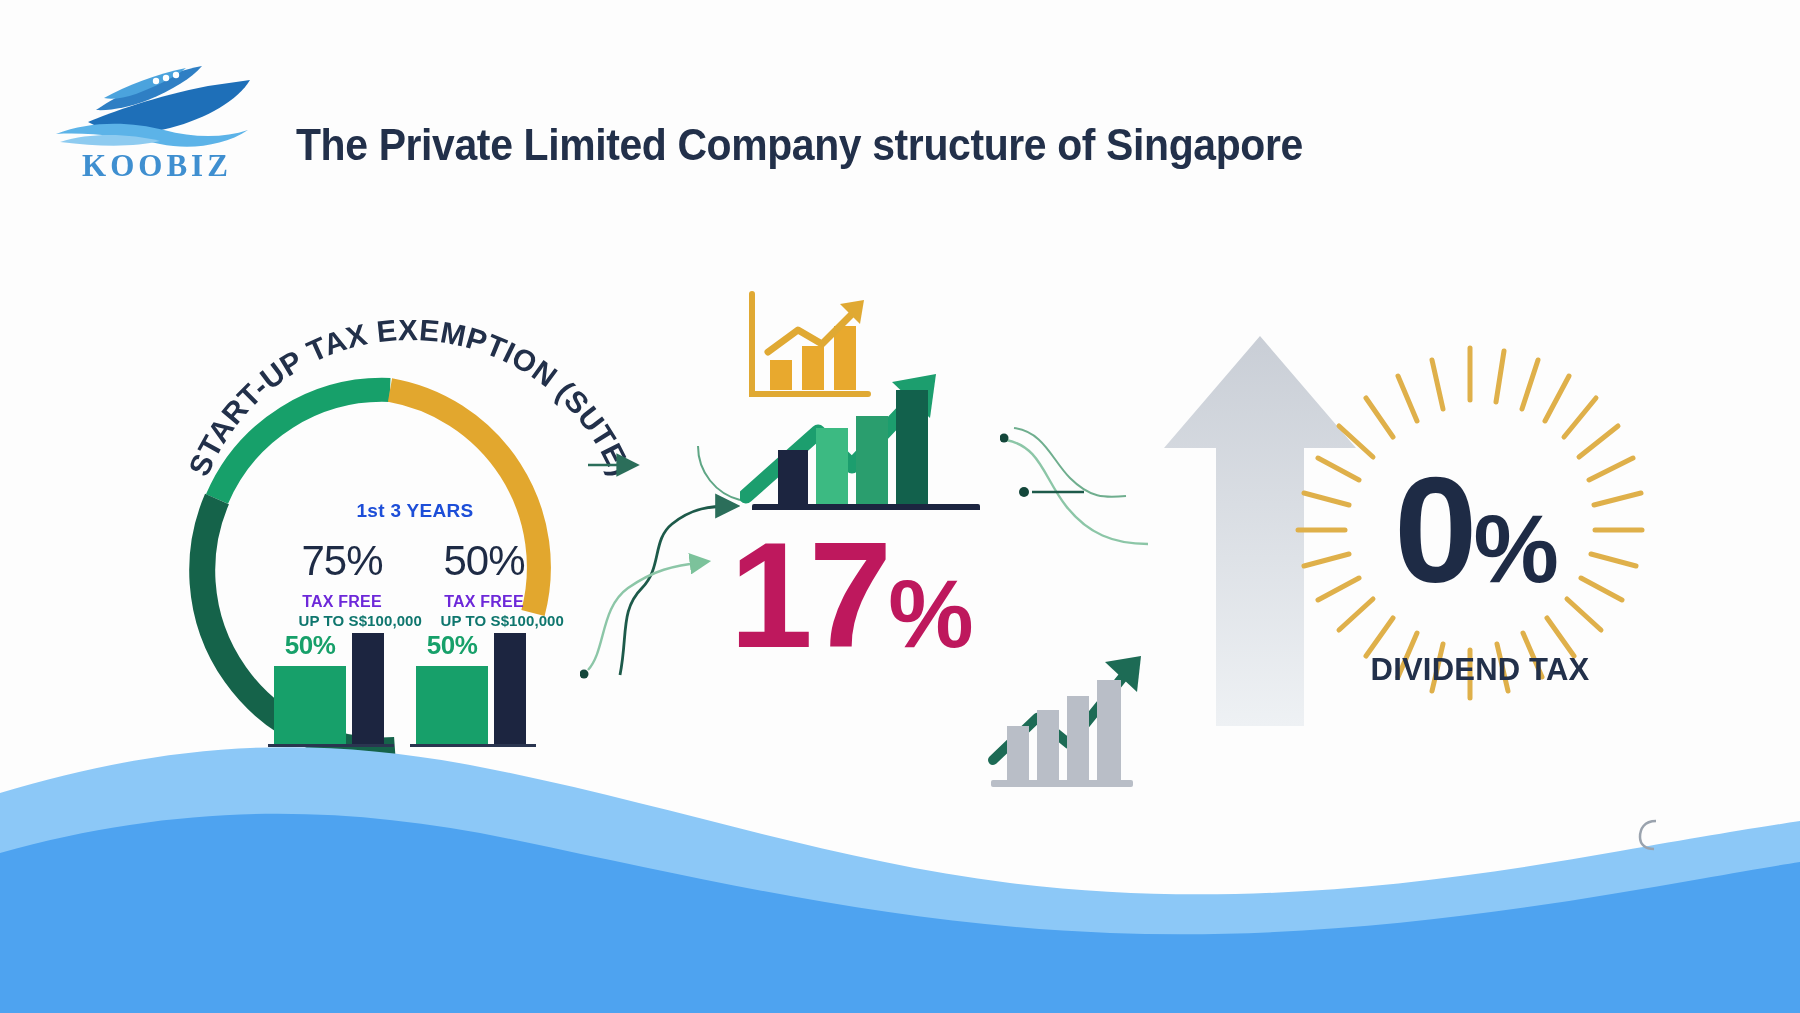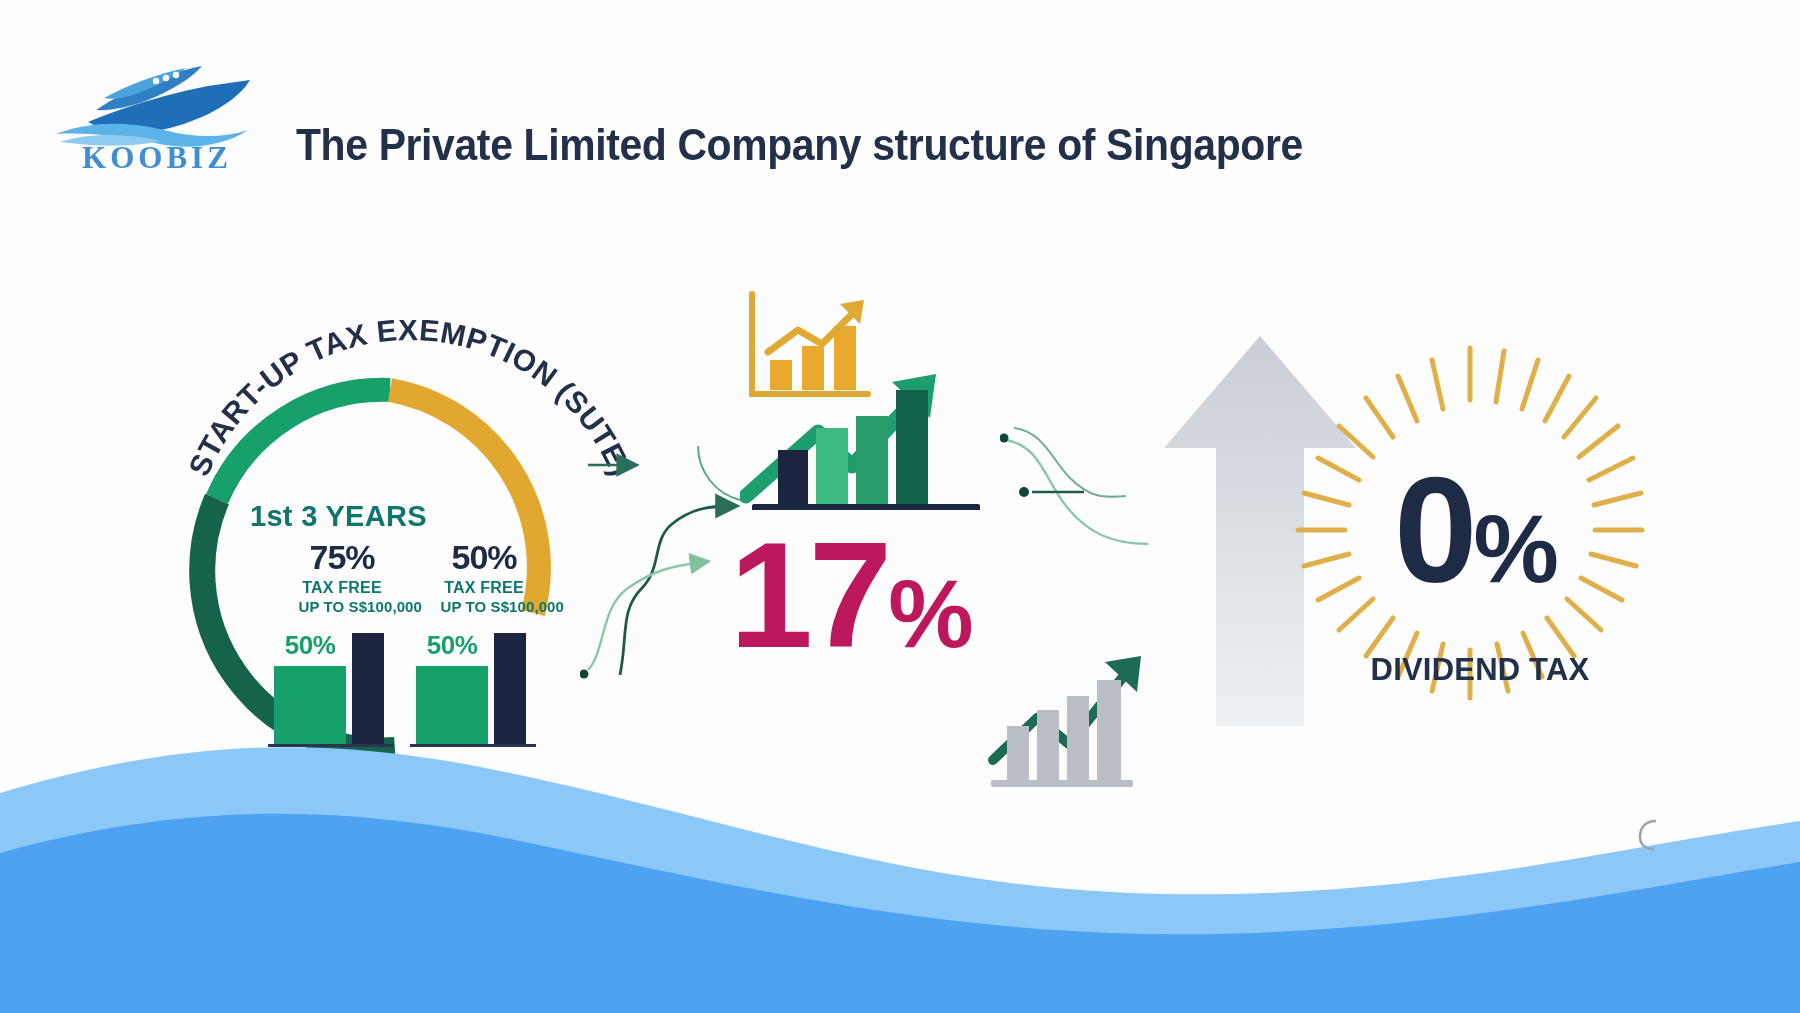--- a/index.html
+++ b/index.html
@@ -8,48 +8,48 @@
     background:#ffffff;
     font-family:"Liberation Sans","DejaVu Sans",sans-serif;
     position:relative;
   }
   #stage{position:absolute;inset:0;width:1800px;height:1013px;background:#fdfdfd;}
 
   
   .logo-wrap{position:absolute;left:52px;top:52px;width:210px;height:130px;}
   .logo-mark{position:absolute;left:0;top:0;width:210px;height:96px;}
   .logo-text{
-    position:absolute;left:0;top:88px;width:210px;text-align:center;
+    position:absolute;left:0;top:96px;width:210px;text-align:center;
     font-family:"Liberation Serif","DejaVu Serif",serif;
     font-size:31px;letter-spacing:4px;font-weight:700;color:#3f8fd0;
   }
   .page-title{
     position:absolute;left:296px;top:120px;
     font-size:44px;font-weight:700;color:#22304a;
     letter-spacing:-0.4px;white-space:nowrap;
     font-family:"Liberation Sans","DejaVu Sans",sans-serif;
     transform:scaleX(0.93);transform-origin:left center;
   }
 
   
   .abs{position:absolute;}
 
   
   #sute{position:absolute;left:180px;top:300px;width:480px;height:550px;}
   #sute-ring{position:absolute;left:0;top:60px;width:420px;height:420px;}
   #sute-arc-text{position:absolute;left:-10px;top:20px;width:480px;height:260px;}
   .sute-years{
-    position:absolute;left:70px;top:200px;width:330px;
-    font-size:29px;font-weight:700;color:#0f766e;letter-spacing:0.3px;
+    position:absolute;left:70px;top:200px;width:330px;text-align:center;
+    font-size:19px;font-weight:700;color:#1d4ed8;letter-spacing:0.3px;
   }
   .pct-col{position:absolute;width:160px;text-align:center;}
   .pct-col.left{left:82px;top:240px;}
   .pct-col.right{left:224px;top:240px;}
-  .pct-big{font-size:34px;font-weight:700;color:#1e2b45;letter-spacing:-1px;line-height:1;}
-  .pct-sub1{font-size:16px;font-weight:700;color:#0f766e;margin-top:5px;letter-spacing:0.2px;}
+  .pct-big{font-size:42px;font-weight:400;color:#1e2b45;letter-spacing:-1px;line-height:1;}
+  .pct-sub1{font-size:16px;font-weight:700;color:#6d28d9;margin-top:11px;letter-spacing:0.2px;}
   .pct-sub2{font-size:15px;font-weight:700;color:#0f766e;margin-top:1px;letter-spacing:0.1px;text-align:right;}
 
   .mini-chart{position:absolute;width:140px;height:130px;}
   .mini-chart.c1{left:88px;top:330px;}
   .mini-chart.c2{left:230px;top:330px;}
   .mini-pct{
     position:absolute;left:4px;top:0;width:76px;text-align:center;
     font-size:26px;font-weight:800;color:#17a06a;letter-spacing:-0.5px;
   }
   .mini-bar-green{position:absolute;left:6px;top:36px;width:72px;height:78px;background:#17a06a;}

